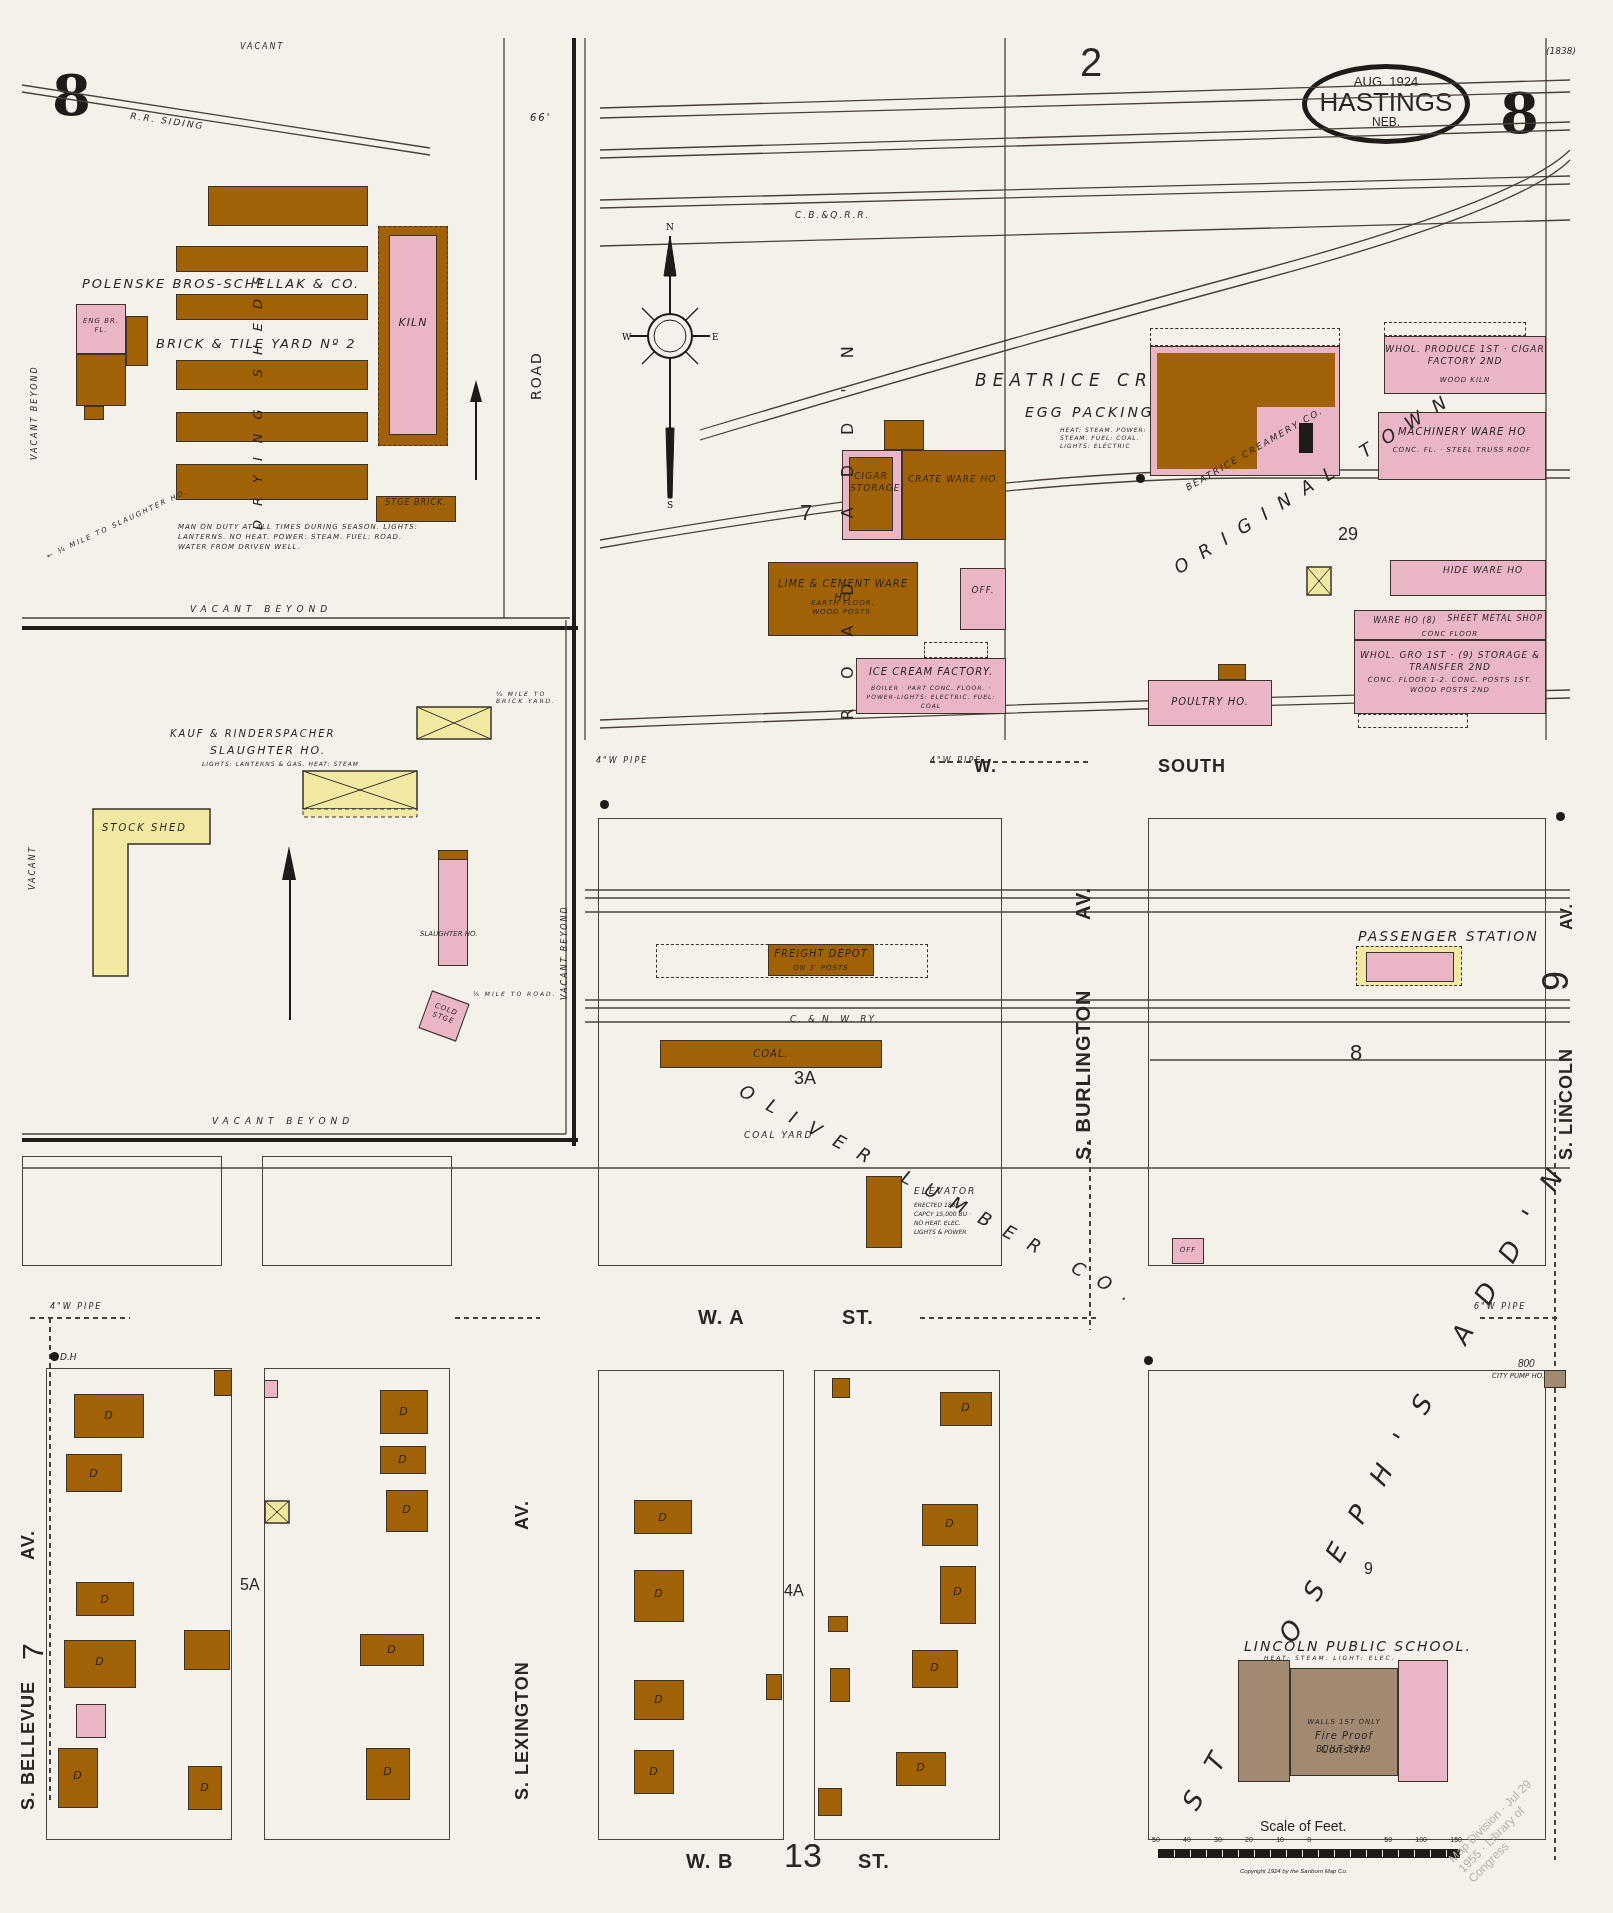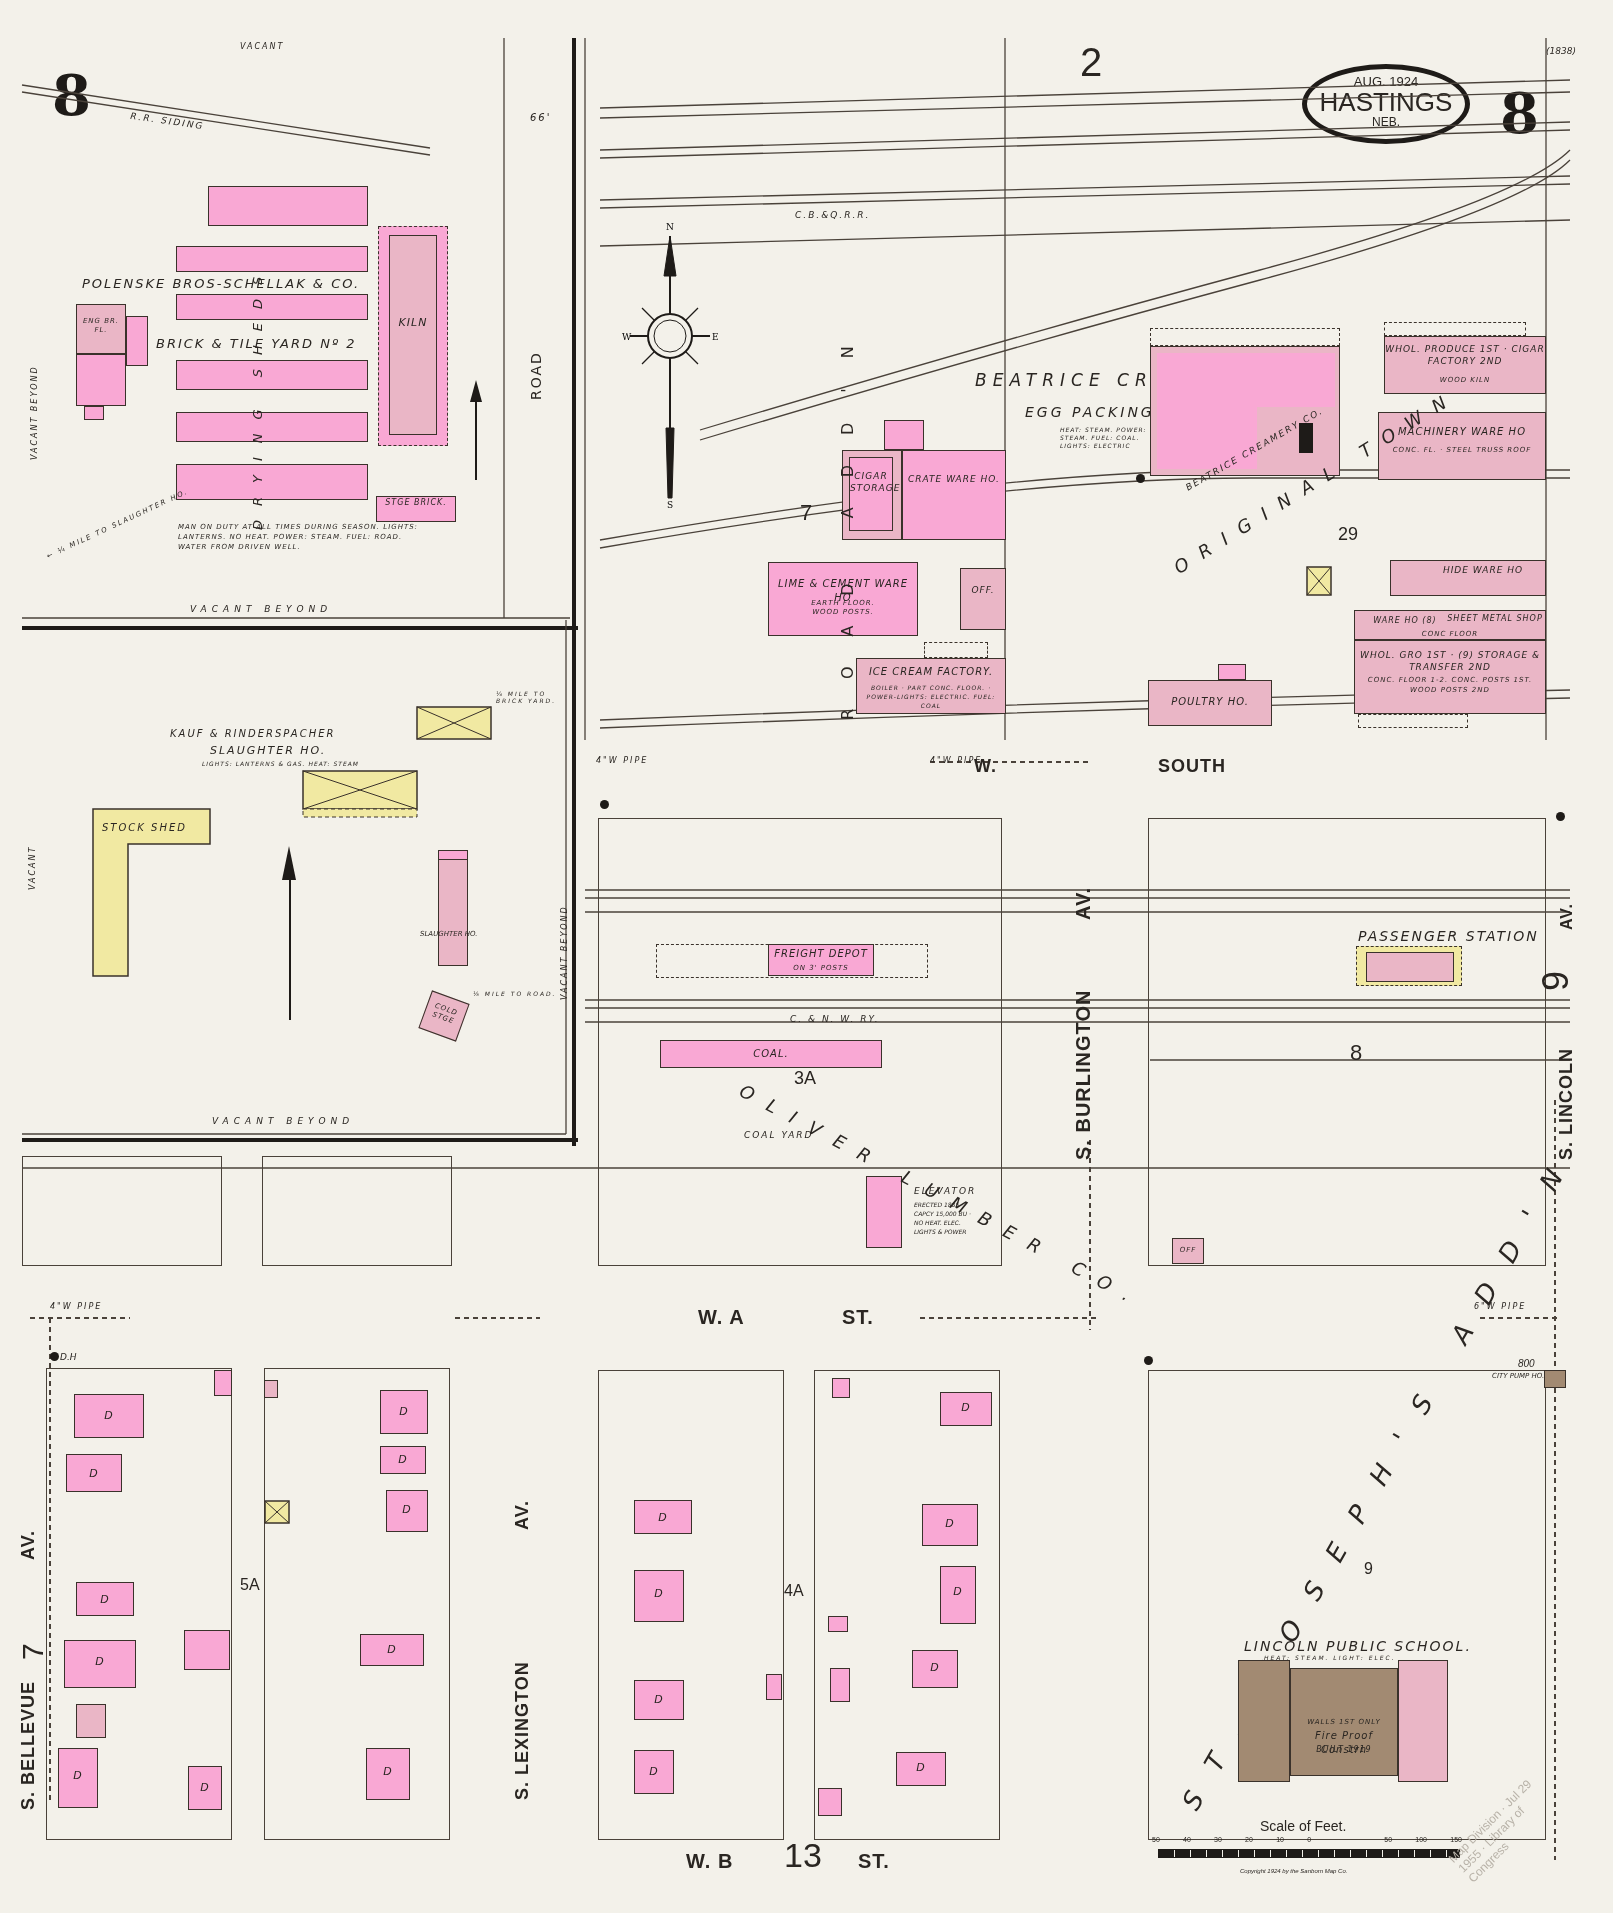--- a/index.html
+++ b/index.html
@@ -1,21 +1,21 @@
 <!DOCTYPE html>
 <html><head>
 <meta charset="utf-8">
 <style>
   html,body{margin:0;padding:0;}
   body{width:1613px;height:1913px;background:#f3f1ea;position:relative;overflow:hidden;font-family:"Liberation Sans",sans-serif;color:#2a2622;}
   .abs{position:absolute;}
   .lbl{position:absolute;font-family:"DejaVu Sans",sans-serif;font-style:italic;font-size:12px;letter-spacing:2px;color:#2a2622;white-space:nowrap;}
   .st{position:absolute;font-family:"Liberation Sans",sans-serif;font-weight:bold;font-size:20px;letter-spacing:1px;color:#2a2622;white-space:nowrap;}
   .bld{position:absolute;border:1.5px solid #3a322b;box-sizing:border-box;}
-  .y{background:#f9a8d4;}
+  .y{background:#a16207;}
   .p{background:#eab6c6;}
   .b{background:#a28a72;}
   .btxt{position:absolute;left:0;right:0;text-align:center;font-family:"DejaVu Sans",sans-serif;font-style:italic;font-size:11px;letter-spacing:1px;line-height:14px;color:#2a2622;}
   .block{position:absolute;border:1.5px solid #4a423a;box-sizing:border-box;}
   .lot{position:absolute;font-family:"DejaVu Sans",sans-serif;font-style:italic;font-size:9px;color:#2a2622;}
   .big{position:absolute;font-family:"DejaVu Serif",serif;font-weight:bold;font-size:56px;color:#1e1b18;}
   .dash{position:absolute;border:1.3px dashed #3a322b;box-sizing:border-box;}
   .vtxt{position:absolute;transform:rotate(-90deg);transform-origin:left top;white-space:nowrap;}
   .dot{position:absolute;width:9px;height:9px;border-radius:50%;background:#1e1b18;}
 </style>

